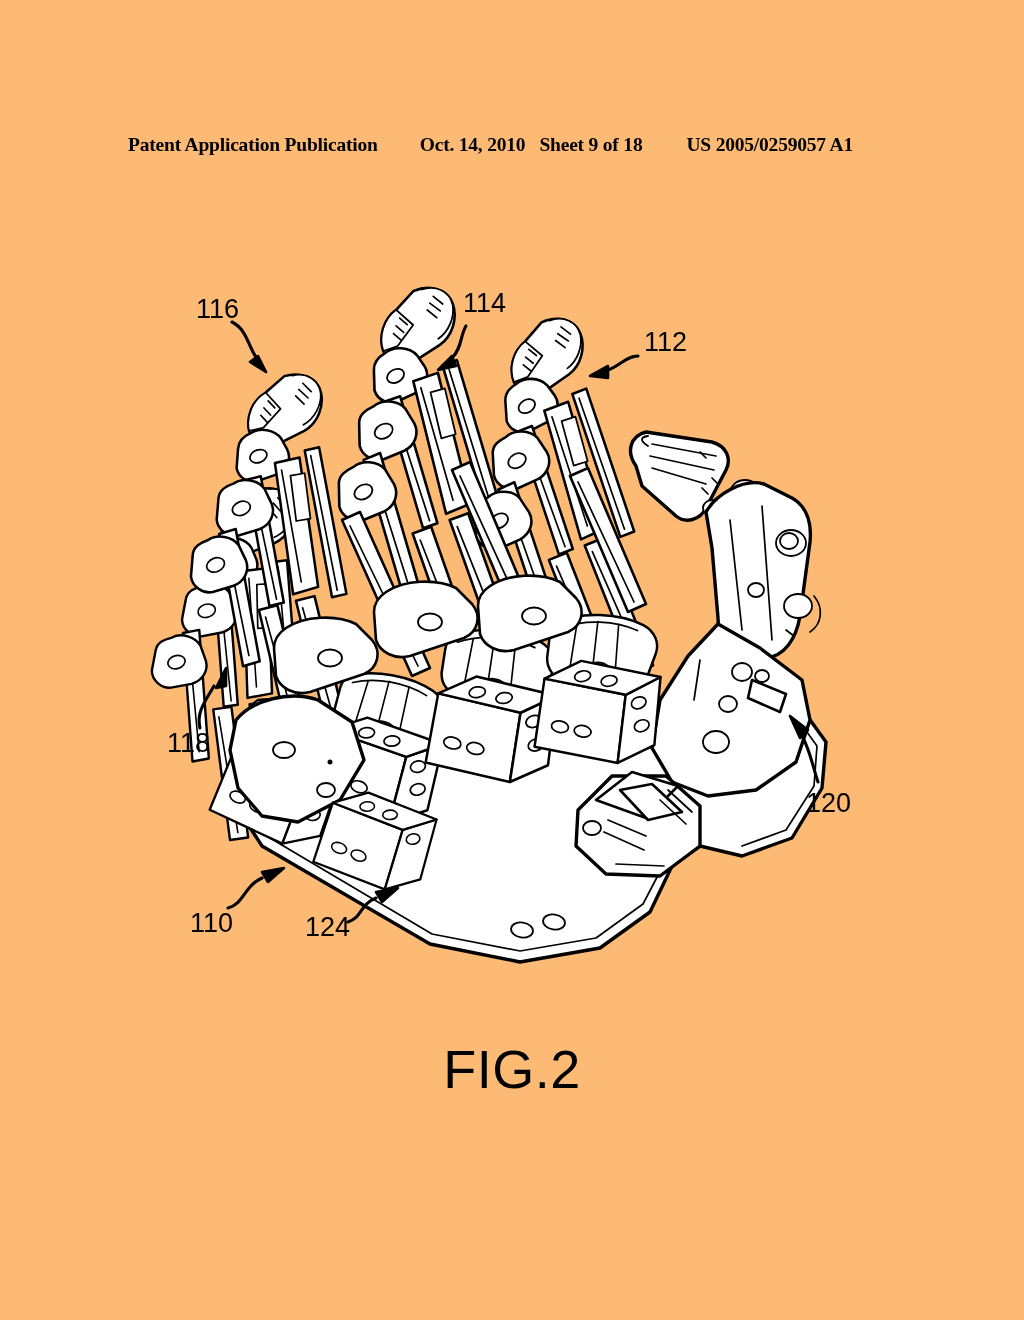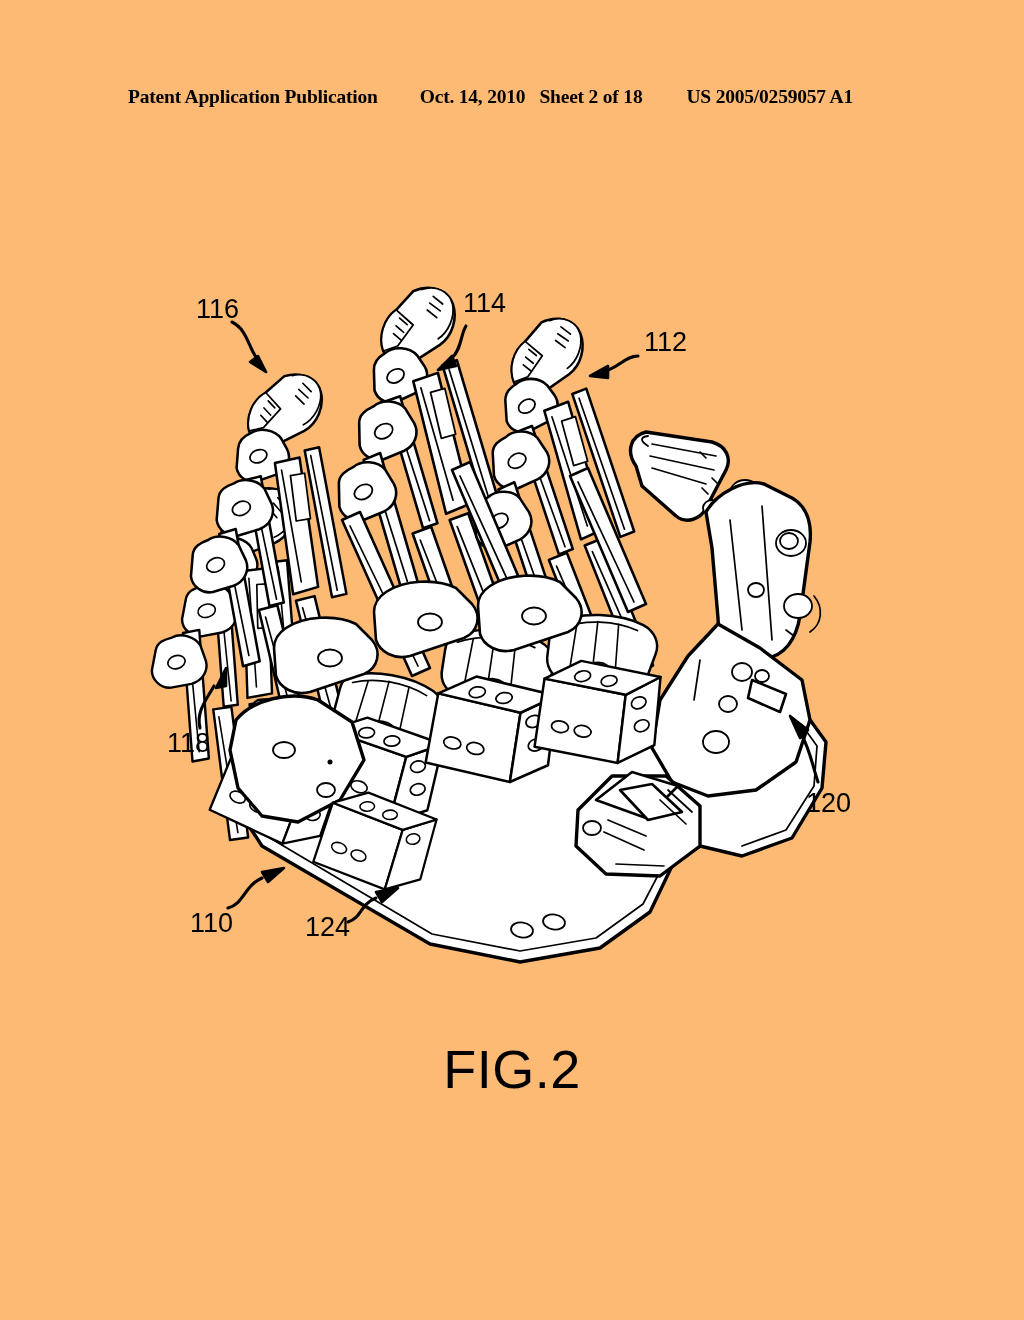--- a/index.html
+++ b/index.html
@@ -34,20 +34,21 @@
     letter-spacing: -0.2px;
     color: #000000;
     white-space: nowrap;
   }
   #hdr-pub {
     display: inline-block;
   }
   #hdr-date {
     display: inline-block;
     margin-left: 42px;
+    margin-top: 48px;
   }
   #hdr-sheet {
     display: inline-block;
     margin-left: 14px;
   }
   #hdr-docnum {
     display: inline-block;
     margin-left: 44px;
   }
   
@@ -82,21 +83,21 @@
   }
 </style>
 </head>
 <body>
 
 <div id="sheet">
 
   <div id="page-header">
     <span id="hdr-pub">Patent Application Publication</span>
     <span id="hdr-date">Oct. 14, 2010</span>
-    <span id="hdr-sheet">Sheet 2 of 18</span>
+    <span id="hdr-sheet">Sheet 9 of 18</span>
     <span id="hdr-docnum">US 2005/0259057 A1</span>
   </div>
 
   <div id="drawing">
     <svg width="1024" height="1320" viewBox="0 0 1024 1320" xmlns="http://www.w3.org/2000/svg">
       <defs>
         <style>
           .ln   { fill:none; stroke:#000; stroke-width:2.6; stroke-linecap:round; stroke-linejoin:round; }
           .lnh  { fill:none; stroke:#000; stroke-width:3.6; stroke-linecap:round; stroke-linejoin:round; }
           .lnt  { fill:none; stroke:#000; stroke-width:1.7; stroke-linecap:round; stroke-linejoin:round; }

